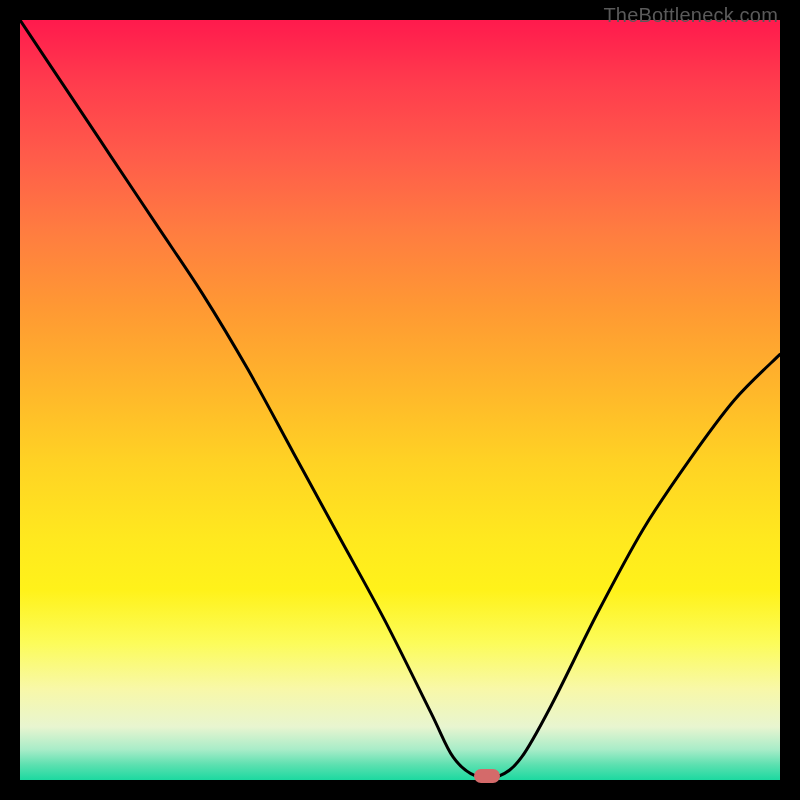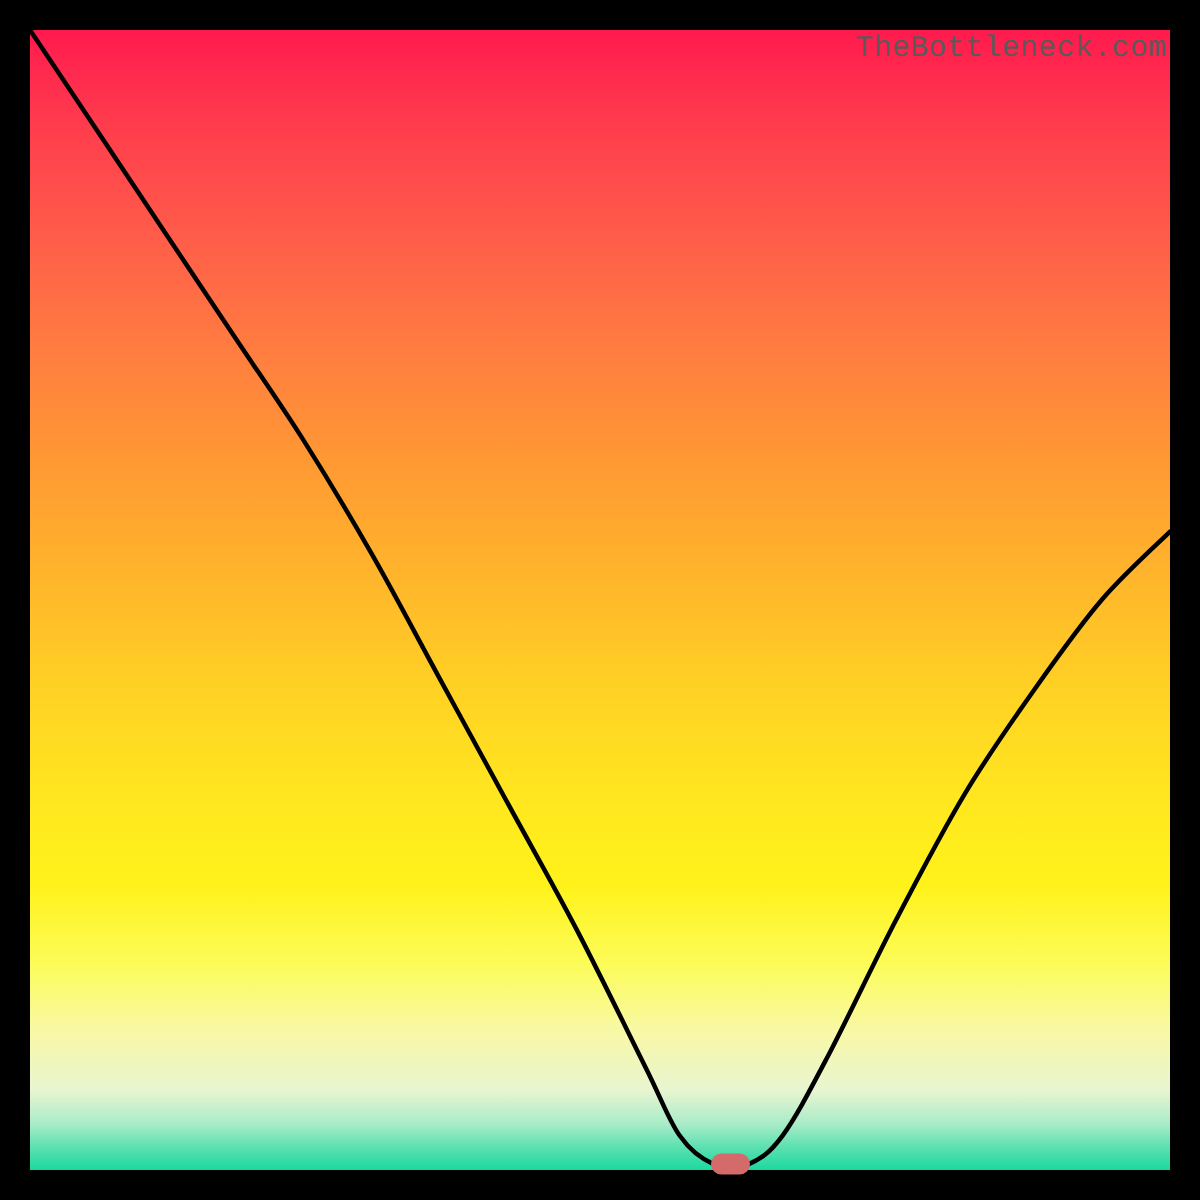--- a/index.html
+++ b/index.html
@@ -29,23 +29,23 @@
       #fcfc5a 82%,
       #f8f8a8 88%,
       #e8f5d0 93%,
       #a8ecc8 96%,
       #5ce0b0 98%,
       #1cd9a0 100%
     );
   }
   .watermark {
     position: absolute;
-    top: 21px;
+    top: 4px;
     right: 22px;
-    font-family: Liberation Mono, monospace;
+    font-family: Liberation Sans, sans-serif;
     font-size: 20px;
     font-weight: 500;
     color: #5a5a5a;
     letter-spacing: 0.2px;
   }
   .curve-svg {
     position: absolute;
     left: 20px;
     top: 20px;
     width: 760px;

